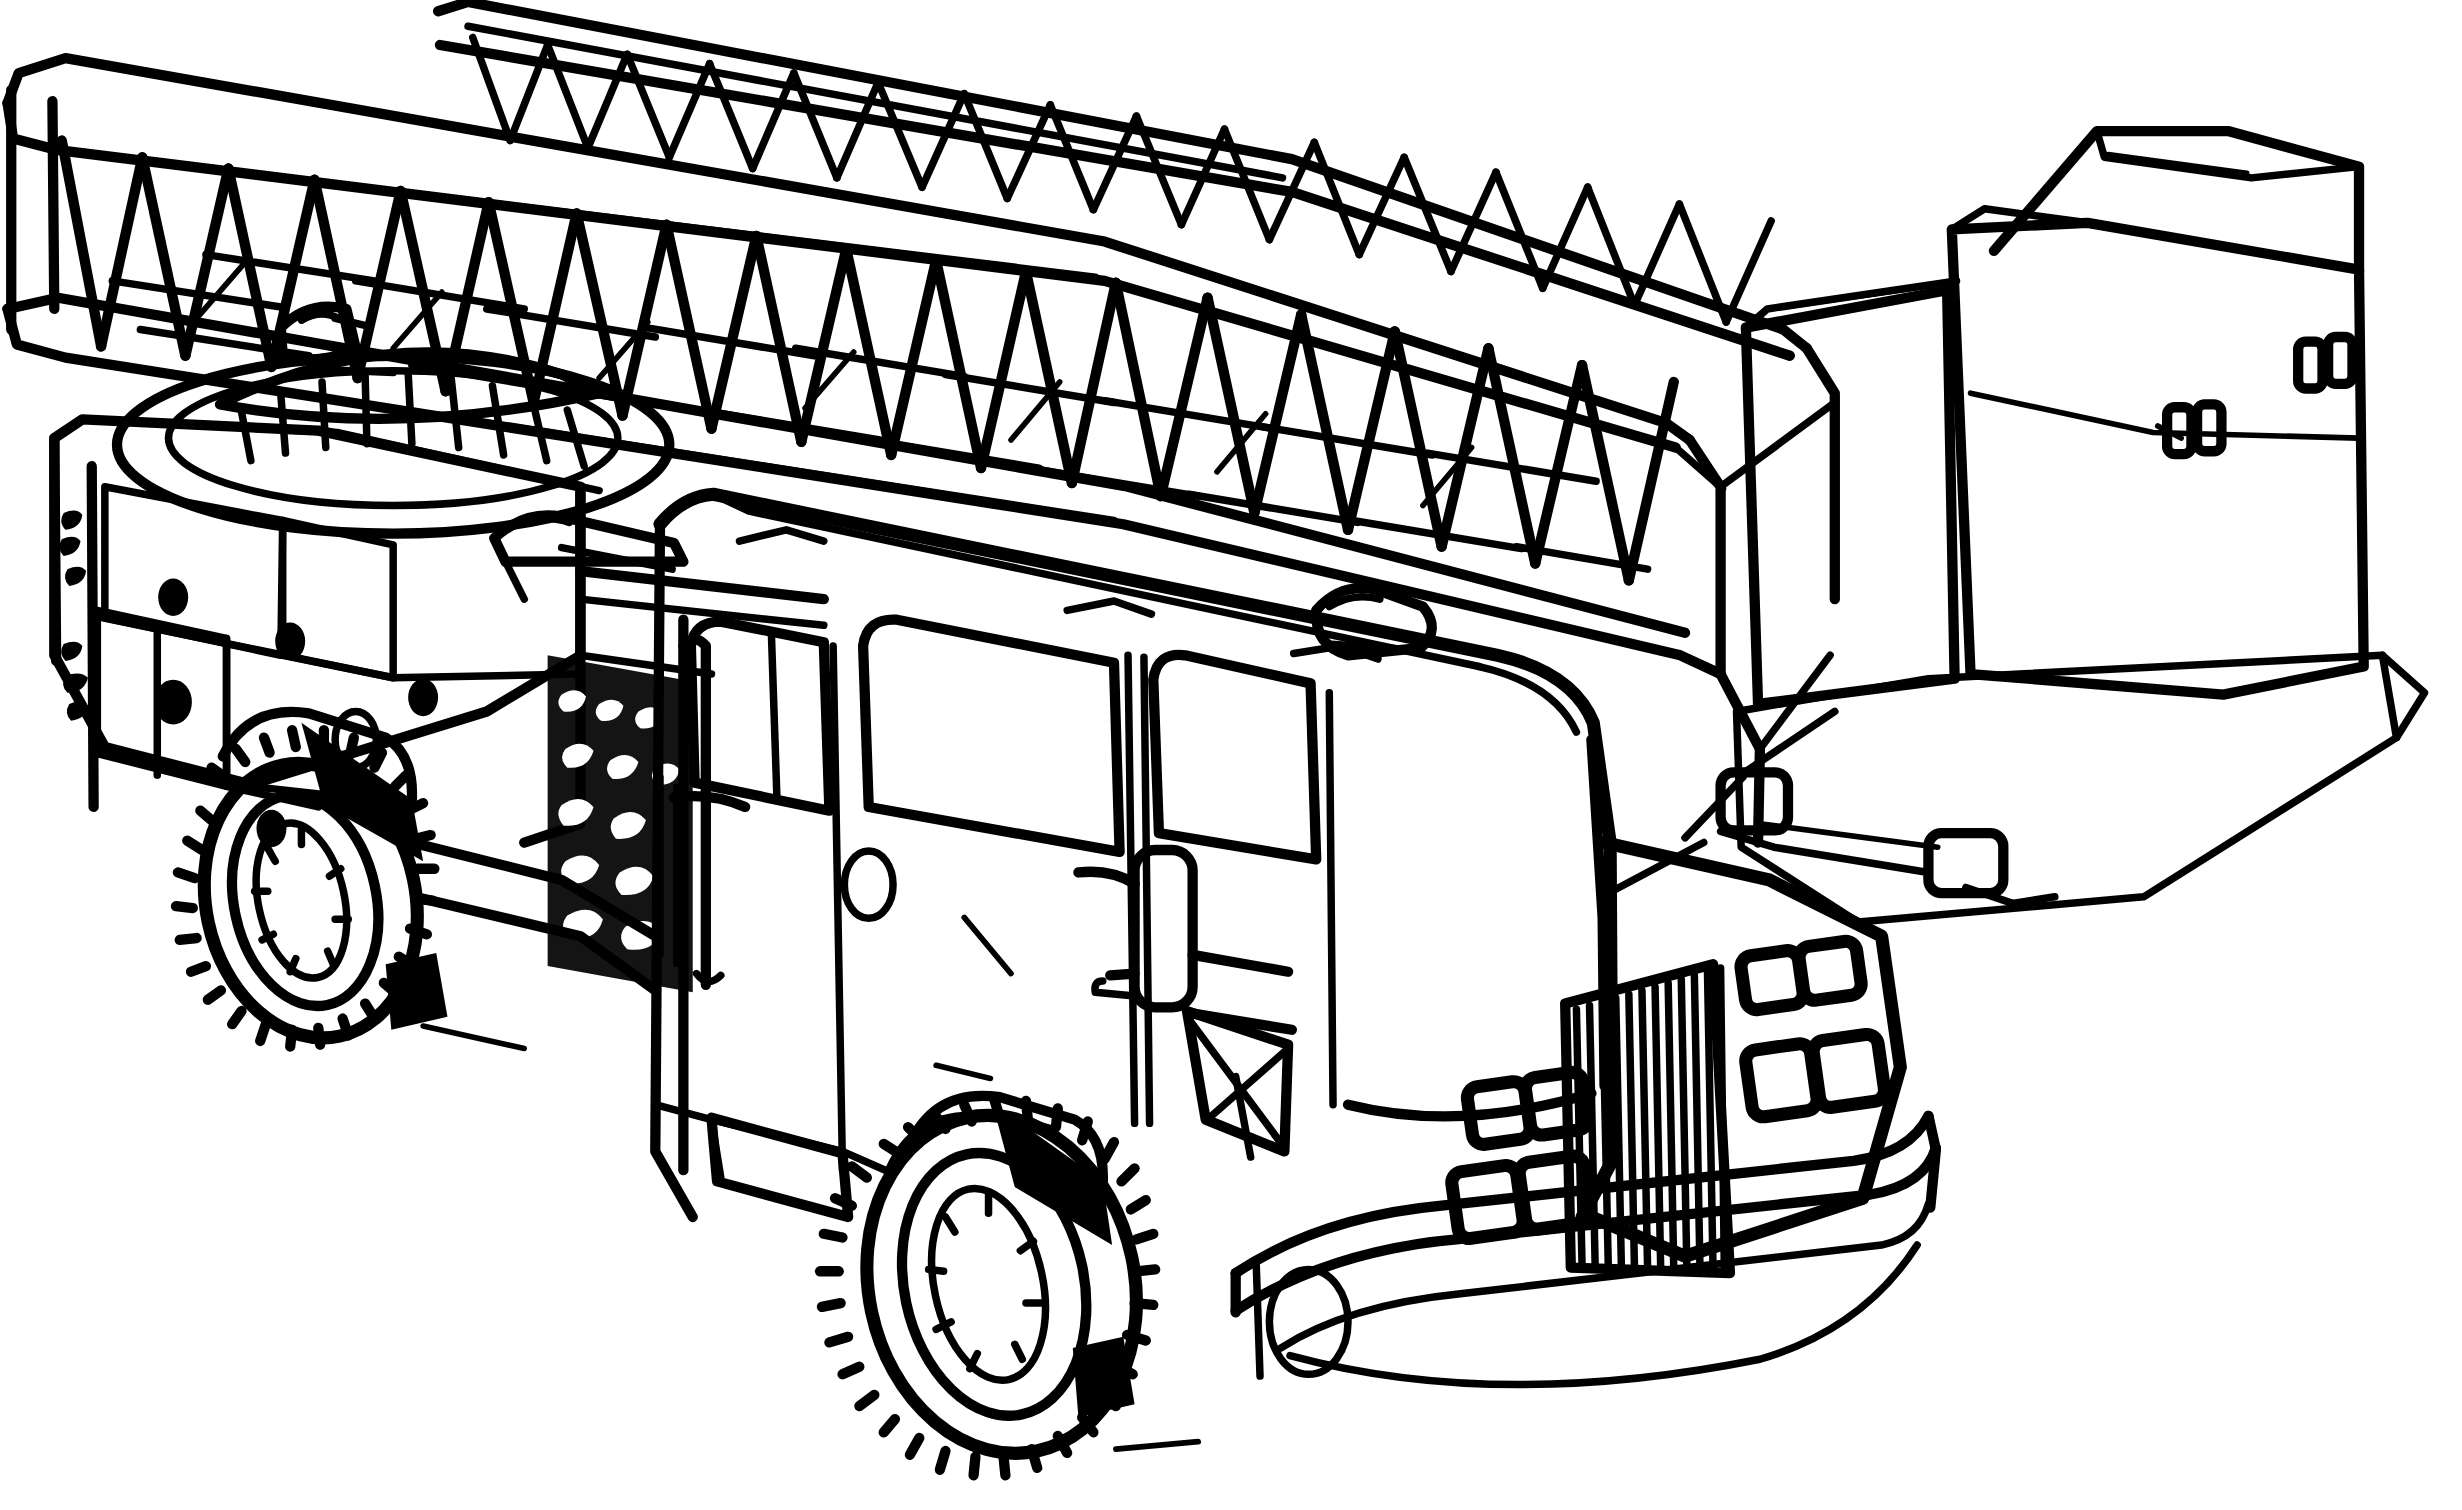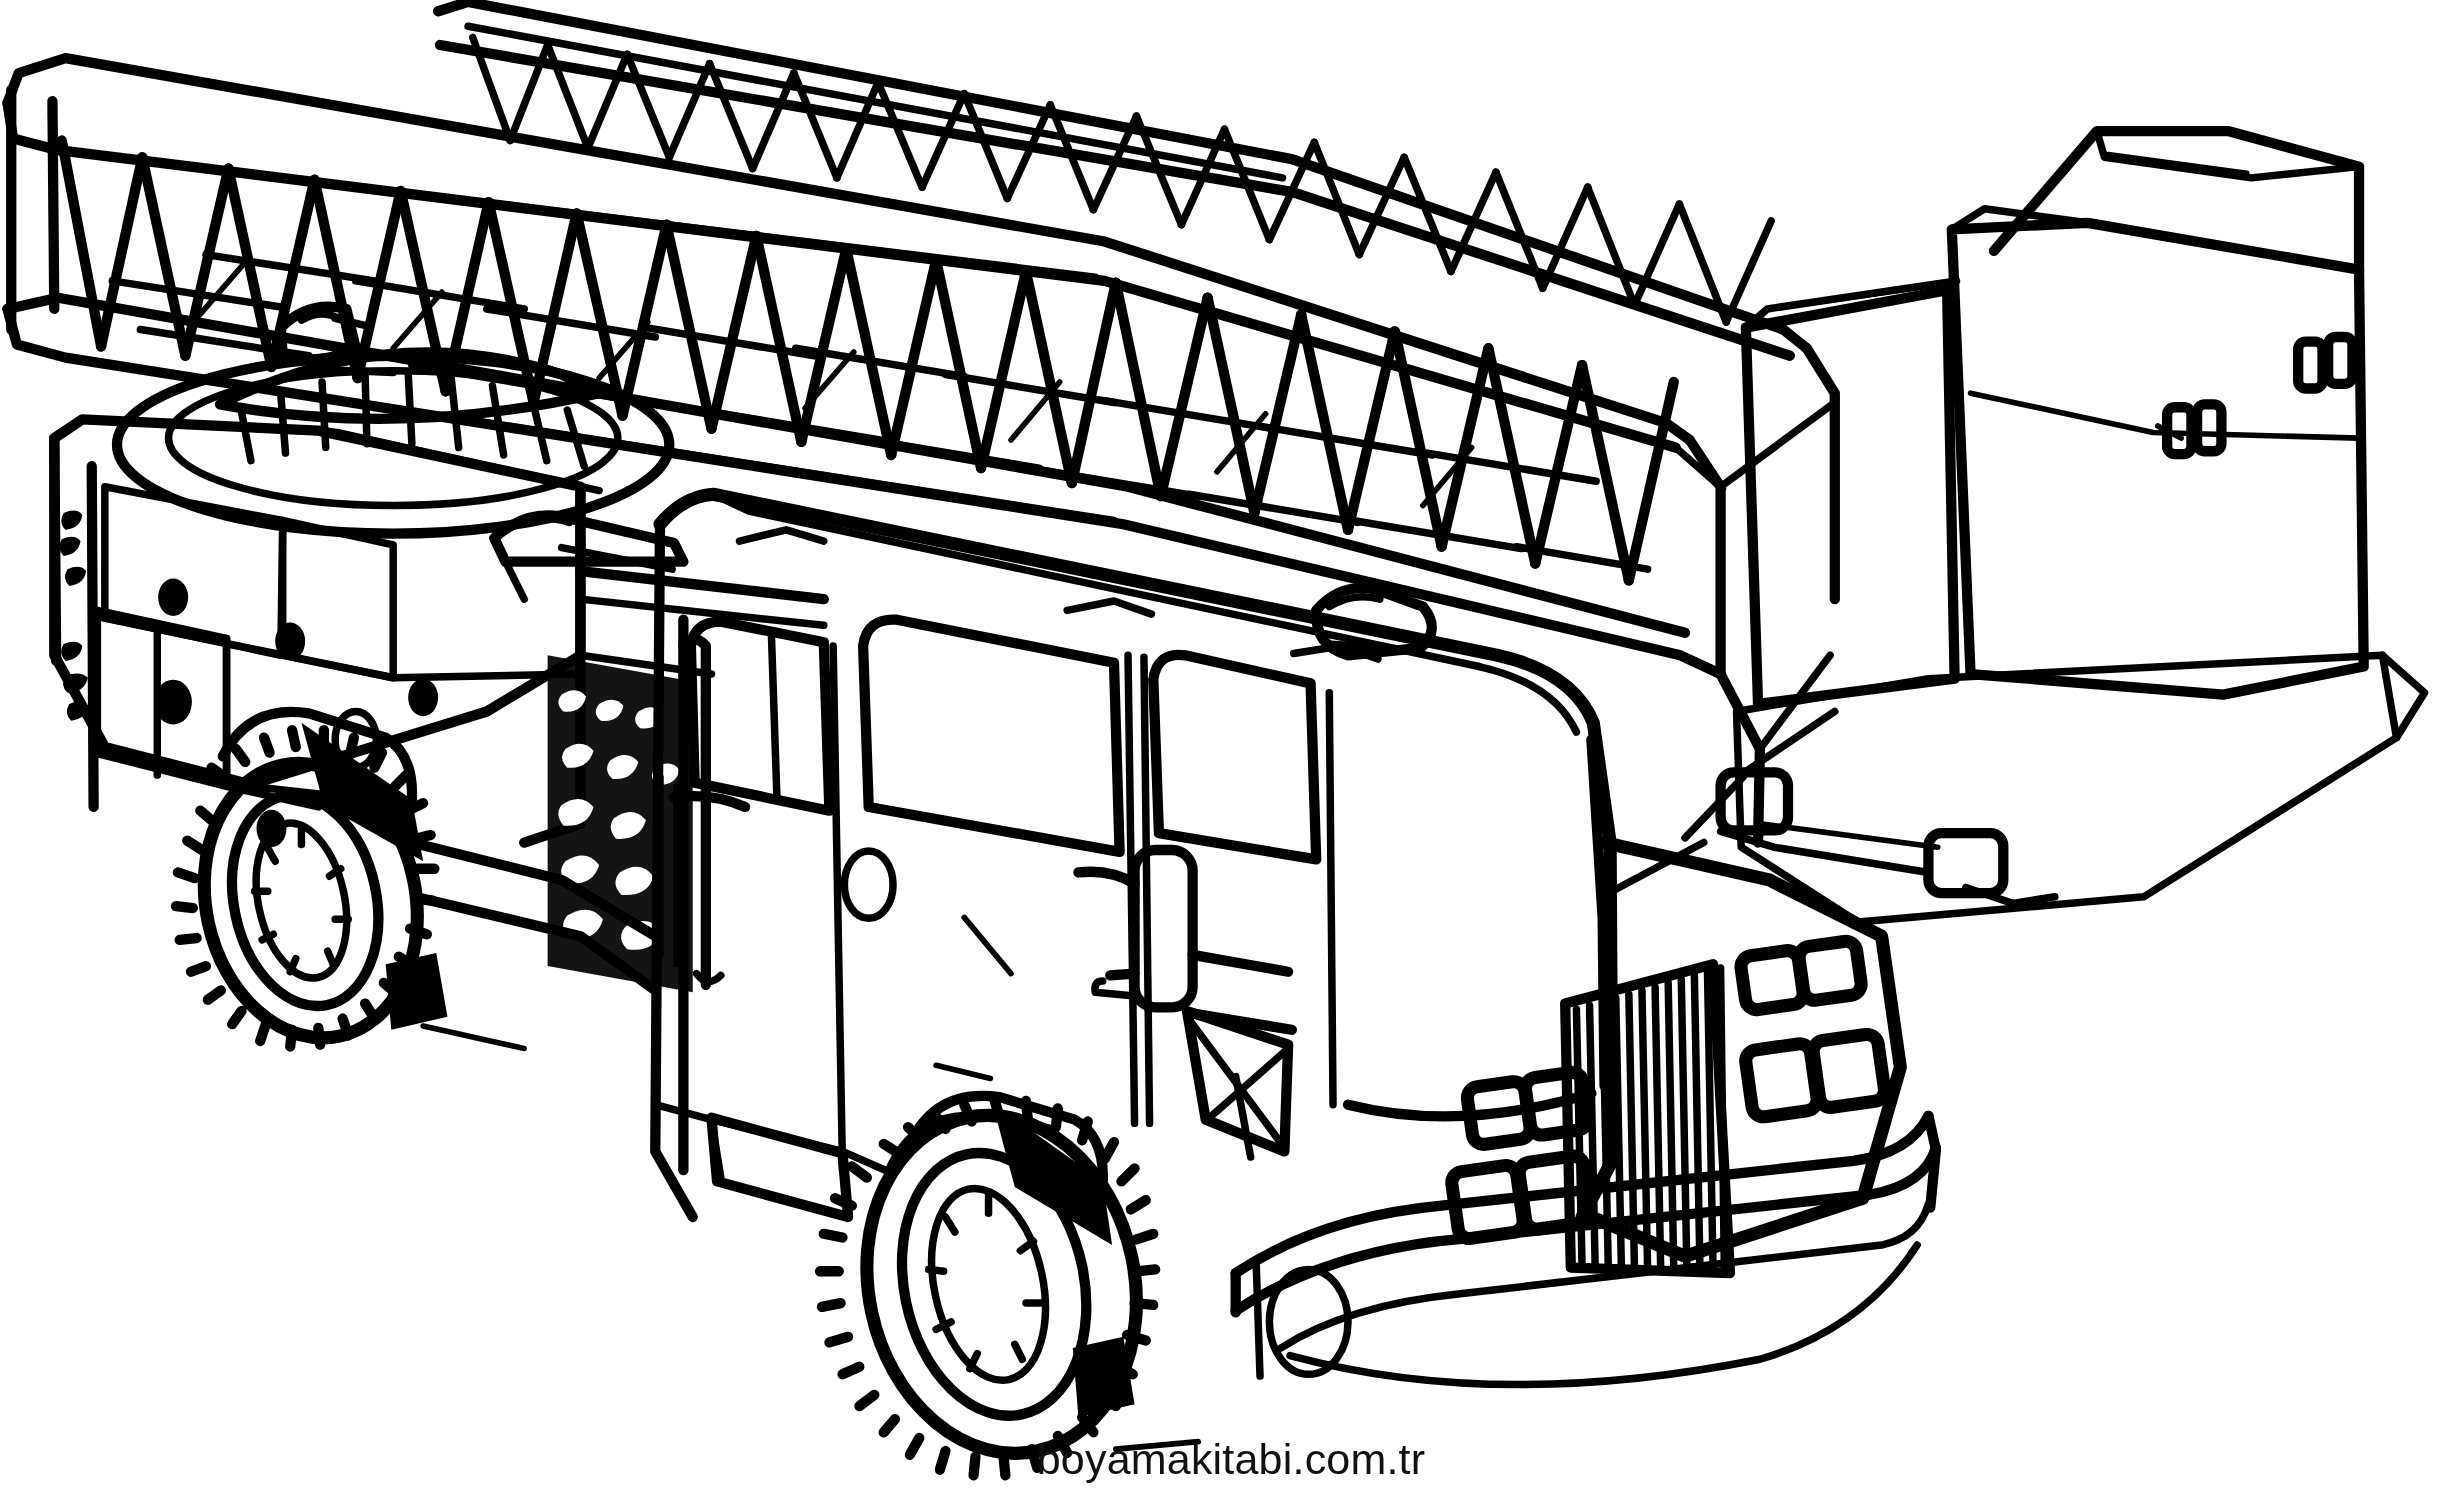--- a/index.html
+++ b/index.html
@@ -568,16 +568,15 @@
       <path class="ink w3" d="M1862 826 L1960 760"></path>
     </g>
 
     <g>
       <path class="ink w2" d="M452 1096 L560 1120"></path>
       <path class="ink w2" d="M1192 1548 L1280 1540"></path>
     </g>
 
   </svg>
 
-  <div id="watermark">boyamakitabi.com.tr</div>
 
 </div>
 
 
 </body></html>

